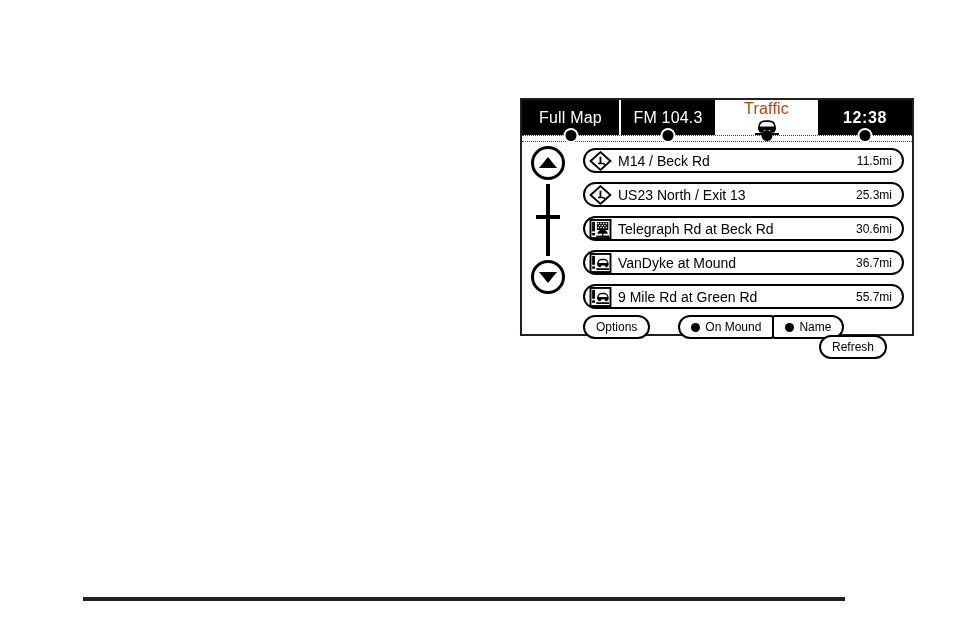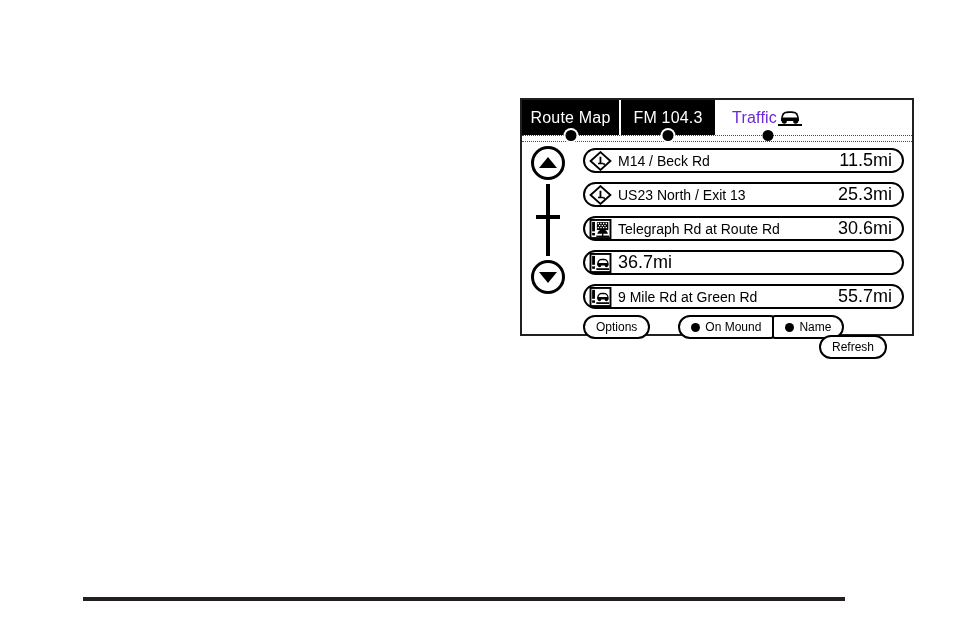--- a/index.html
+++ b/index.html
@@ -48,22 +48,23 @@
     letter-spacing: 0.2px;
     box-sizing: border-box;
     border-right: 2px solid #ffffff;
   }
   .tab:last-child { border-right: none; }
   .tab-fullmap { width: 99px; }
   .tab-radio   { width: 96px; }
   .tab-traffic {
     width: 101px;
     background: #ffffff;
-    color: #6d28d9;
+    color: #c2410c;
     gap: 0;
+    flex-direction: column;
   }
   .tab-clock   { flex: 1; font-weight: bold; letter-spacing: 0.6px; }
 
   .tab-label { white-space: nowrap; }
 
   
   .tab-dot {
     position: absolute;
     left: 50%;
     bottom: -6px;
@@ -182,21 +183,21 @@
   }
   .row-label {
     flex: 1 1 auto;
     font-size: 14px;
     color: #000000;
     white-space: nowrap;
     overflow: hidden;
   }
   .row-dist {
     flex: 0 0 auto;
-    font-size: 18px;
+    font-size: 12px;
     color: #000000;
     text-align: right;
     white-space: nowrap;
   }
 
   
   .btnrow {
     margin-left: 53px;
     margin-top: 6px;
     height: 24px;
@@ -242,41 +243,45 @@
   }
 </style>
 </head>
 <body>
 
 <div id="nav-unit">
 
   <div class="tabbar">
 
     <div class="tab tab-fullmap">
-      <span class="tab-label">Route Map</span>
+      <span class="tab-label">Full Map</span>
       <span class="tab-dot on-dark"></span>
     </div>
 
     <div class="tab tab-radio">
       <span class="tab-label">FM 104.3</span>
       <span class="tab-dot on-dark"></span>
     </div>
 
     <div class="tab tab-traffic">
       <span class="tab-label">Traffic</span>
       <svg class="car-icon" width="26" height="17" viewBox="0 0 26 17">
         <path d="M4 10.5 C4 7.6 5.4 4.2 7.1 3.3 C9.6 2.0 16.4 2.0 18.9 3.3 C20.6 4.2 22 7.6 22 10.5 L22 12 L4 12 Z" fill="#000000"></path>
         <path d="M8.0 4.5 C10.4 3.7 15.6 3.7 18.0 4.5 C19.0 5.2 19.9 7.0 20.3 8.4 L5.7 8.4 C6.1 7.0 7.0 5.2 8.0 4.5 Z" fill="#ffffff"></path>
         <circle cx="7.3" cy="12.1" r="2.6" fill="#000000"></circle>
         <circle cx="18.7" cy="12.1" r="2.6" fill="#000000"></circle>
         <rect x="1" y="15" width="24" height="2" fill="#000000"></rect>
       </svg>
       <span class="tab-dot"></span>
     </div>
 
+    <div class="tab tab-clock">
+      <span class="tab-label">12:38</span>
+      <span class="tab-dot on-dark"></span>
+    </div>
   </div>
 
   <div class="tab-underline"></div>
 
   <div class="screen-body">
 
     <div class="scroller">
       <div class="scroll-btn up">
         <span class="tri"></span>
       </div>
@@ -313,35 +318,36 @@
         <svg class="row-icon" viewBox="0 0 24 21">
           <rect x="1.5" y="1.0" width="21" height="19" fill="#ffffff" stroke="#000000" stroke-width="2"></rect>
           <rect x="3.2" y="3.0" width="3.0" height="10.0" fill="#000000"></rect>
           <rect x="3.2" y="14.6" width="3.0" height="2.6" fill="#000000"></rect>
           <path d="M8.2 3.2 h12 v8.4 h-12 z" fill="#000000"></path>
           <path d="M9.0 4.0 h1.4 v1.4 h-1.4 z M11.8 4.0 h1.4 v1.4 h-1.4 z M14.6 4.0 h1.4 v1.4 h-1.4 z M17.4 4.0 h1.4 v1.4 h-1.4 z M10.4 6.2 h1.4 v1.4 h-1.4 z M13.2 6.2 h1.4 v1.4 h-1.4 z M16.0 6.2 h1.4 v1.4 h-1.4 z M9.0 8.4 h1.4 v1.4 h-1.4 z M11.8 8.4 h1.4 v1.4 h-1.4 z M14.6 8.4 h1.4 v1.4 h-1.4 z M17.4 8.4 h1.4 v1.4 h-1.4 z" fill="#ffffff"></path>
           <path d="M14.2 11.0 C11.2 11.0 9.0 13.2 8.6 15.4 L19.8 15.4 C19.4 13.2 17.2 11.0 14.2 11.0 Z" fill="#000000"></path>
           <rect x="13.6" y="14.6" width="1.4" height="3.6" fill="#000000"></rect>
           <rect x="7.6" y="17.4" width="13.4" height="1.6" fill="#000000"></rect>
         </svg>
-        <span class="row-label">Telegraph Rd at Route Rd</span>
+        <span class="row-label">Telegraph Rd at Beck Rd</span>
         <span class="row-dist">30.6mi</span>
       </div>
 
       <div class="list-row">
         <svg class="row-icon" viewBox="0 0 24 21">
           <rect x="1.5" y="1.0" width="21" height="19" fill="#ffffff" stroke="#000000" stroke-width="2"></rect>
           <rect x="3.2" y="3.0" width="3.0" height="9.4" fill="#000000"></rect>
           <rect x="3.2" y="14.0" width="3.0" height="2.6" fill="#000000"></rect>
           <path d="M8.4 11.6 C8.4 9.6 9.6 7.4 10.8 6.8 C12.6 5.9 16.6 5.9 18.2 6.8 C19.4 7.4 20.6 9.6 20.6 11.6 L20.6 13.0 L8.4 13.0 Z" fill="#000000"></path>
           <path d="M11.4 8.0 C13.0 7.4 16.2 7.4 17.6 8.0 C18.3 8.6 18.9 9.6 19.2 10.6 L10.0 10.6 C10.3 9.6 10.8 8.6 11.4 8.0 Z" fill="#ffffff"></path>
           <circle cx="11.0" cy="13.2" r="1.8" fill="#000000"></circle>
           <circle cx="18.2" cy="13.2" r="1.8" fill="#000000"></circle>
           <rect x="7.6" y="16.0" width="13.4" height="1.8" fill="#000000"></rect>
         </svg>
+        <span class="row-label">VanDyke at Mound</span>
         <span class="row-dist">36.7mi</span>
       </div>
 
       <div class="list-row">
         <svg class="row-icon" viewBox="0 0 24 21">
           <rect x="1.5" y="1.0" width="21" height="19" fill="#ffffff" stroke="#000000" stroke-width="2"></rect>
           <rect x="3.2" y="3.0" width="3.0" height="9.4" fill="#000000"></rect>
           <rect x="3.2" y="14.0" width="3.0" height="2.6" fill="#000000"></rect>
           <path d="M8.4 11.6 C8.4 9.6 9.6 7.4 10.8 6.8 C12.6 5.9 16.6 5.9 18.2 6.8 C19.4 7.4 20.6 9.6 20.6 11.6 L20.6 13.0 L8.4 13.0 Z" fill="#000000"></path>
           <path d="M11.4 8.0 C13.0 7.4 16.2 7.4 17.6 8.0 C18.3 8.6 18.9 9.6 19.2 10.6 L10.0 10.6 C10.3 9.6 10.8 8.6 11.4 8.0 Z" fill="#ffffff"></path>

